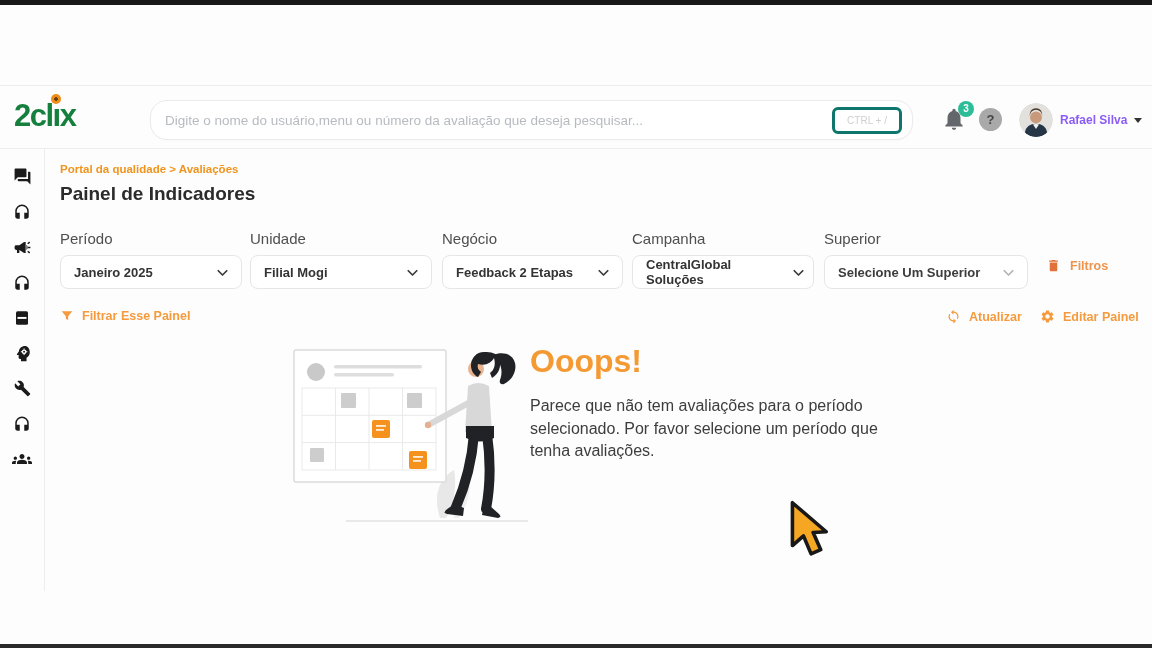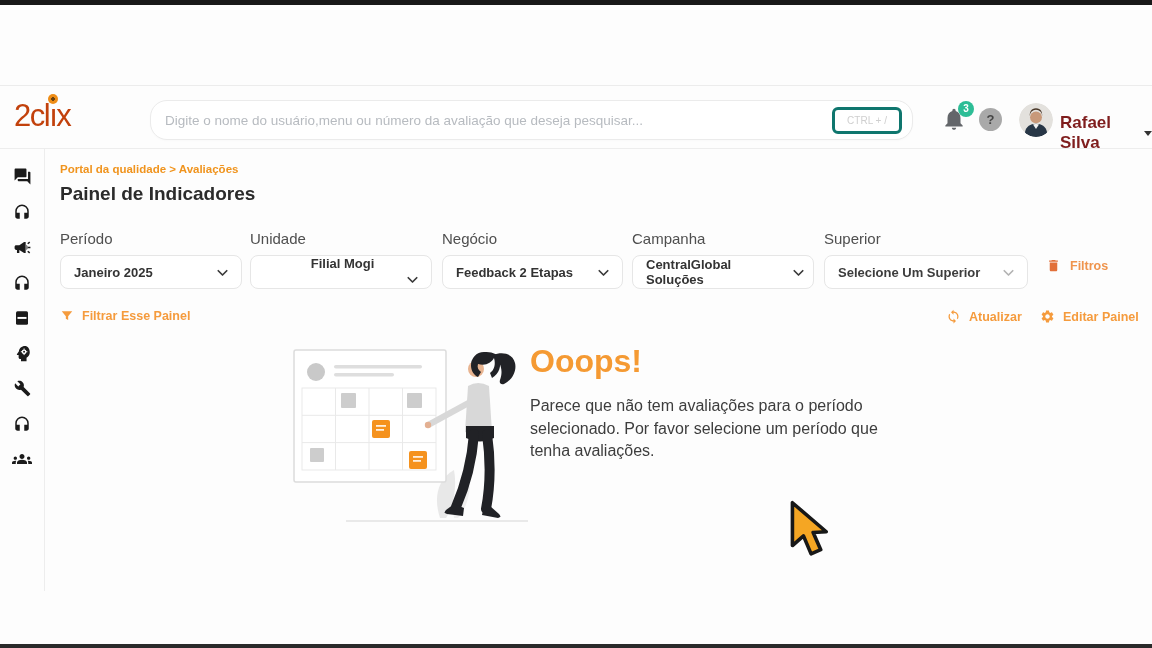--- a/index.html
+++ b/index.html
@@ -5,33 +5,33 @@
   * { margin:0; padding:0; box-sizing:border-box; }
   html,body { background:#fff; }
   body { font-family:"Liberation Sans", sans-serif; }
   .stage { position:relative; width:1152px; height:648px; overflow:hidden; background:#fdfdfd; }
   .bar-top { position:absolute; left:0; top:0; width:1152px; height:5px; background:#191919; }
   .bar-bottom { position:absolute; left:0; top:644px; width:1152px; height:4px; background:#2a2a2a; }
   .app-top-line { position:absolute; left:0; top:85px; width:1152px; height:1px; background:#ececec; }
   .header-line { position:absolute; left:0; top:148px; width:1152px; height:1px; background:#ededed; }
 
   
-  .logo { position:absolute; left:14px; top:98px; font-size:31px; font-weight:normal; color:#c2410c; letter-spacing:-1.5px; cursor:pointer; }
+  .logo { position:absolute; left:14px; top:98px; font-size:31px; font-weight:bold; color:#15803d; letter-spacing:-1.5px; cursor:pointer; }
   .iwrap { position:relative; display:inline-block; }
   .logo-dot { position:absolute; left:50%; transform:translateX(-50%); top:-4px; width:10px; height:10px; border-radius:50%;
               background:radial-gradient(circle at 50% 50%, #6b4210 0 1.8px, #ee8d17 2px); }
   .search { position:absolute; left:150px; top:100px; width:763px; height:40px; border:1px solid #ebebeb; border-radius:17px; background:#fff; display:flex; align-items:center; box-shadow:0 1px 2px rgba(0,0,0,0.02); }
   .search input { flex:1; height:100%; border:none; outline:none; background:transparent; padding:0 14px; font-size:13.5px; color:#555; font-family:inherit; }
   .search input::placeholder { color:#b7bbc0; }
   .kbd { margin-right:10px; padding:5px 12px; border:3px solid #0f766e; border-radius:6px; color:#cfcfcf; font-size:10px; white-space:nowrap; }
   .bell { position:absolute; left:941px; top:106px; width:30px; height:30px; cursor:pointer; }
   .nbadge { position:absolute; top:-5px; right:-3px; min-width:16px; height:16px; border-radius:50%; background:#2dbd96; color:#fff; font-size:10px; font-weight:bold; line-height:16px; text-align:center; }
   .help { position:absolute; left:979px; top:108px; width:23px; height:23px; border-radius:50%; background:#a9a9a9; color:#454545; font-size:13px; font-weight:bold; display:flex; align-items:center; justify-content:center; cursor:pointer; }
   .avatar { position:absolute; left:1019px; top:103px; width:34px; height:34px; border-radius:50%; overflow:hidden; cursor:pointer; }
-  .uname { position:absolute; left:1060px; top:113px; font-size:17px; font-weight:bold; color:#7f1d1d; display:flex; align-items:center; gap:7px; cursor:pointer; }
+  .uname { position:absolute; left:1060px; top:113px; font-size:12px; font-weight:bold; color:#8b5cf6; display:flex; align-items:center; gap:7px; cursor:pointer; }
   .caret { width:0; height:0; border-left:4px solid transparent; border-right:4px solid transparent; border-top:5px solid #333; }
 
   
   .sidebar { position:absolute; left:0; top:149px; width:45px; height:442px; border-right:1px solid #ededed; display:flex; flex-direction:column; align-items:center; padding-top:10px; }
   .side-item { width:45px; height:35.3px; display:flex; align-items:center; justify-content:center; cursor:pointer; }
 
   
   .breadcrumb { position:absolute; left:60px; top:163px; font-size:11.5px; font-weight:bold; color:#f0941e; cursor:pointer; }
   .page-title { position:absolute; left:60px; top:183px; font-size:19px; font-weight:bold; color:#2b2b2b; }
 
@@ -167,21 +167,21 @@
       <span>Janeiro 2025</span>
       <span class="chev">
           <svg width="17" height="17" viewBox="0 0 24 24">
             <path d="M6 9.5l6 6 6-6" stroke="#3a3a3a" stroke-width="2.4" fill="none" stroke-linecap="round" stroke-linejoin="round"></path>
           </svg>
         </span>
     </div>
   </div>
   <div class="fgroup" style="left:250px;">
     <div class="flabel">Unidade</div>
-    <div class="fbox" style="width:182px;flex-direction:column;">
+    <div class="fbox" style="width:182px;">
       <span>Filial Mogi</span>
       <span class="chev">
           <svg width="17" height="17" viewBox="0 0 24 24">
             <path d="M6 9.5l6 6 6-6" stroke="#3a3a3a" stroke-width="2.4" fill="none" stroke-linecap="round" stroke-linejoin="round"></path>
           </svg>
         </span>
     </div>
   </div>
   <div class="fgroup" style="left:442px;">
     <div class="flabel">Negócio</div>

